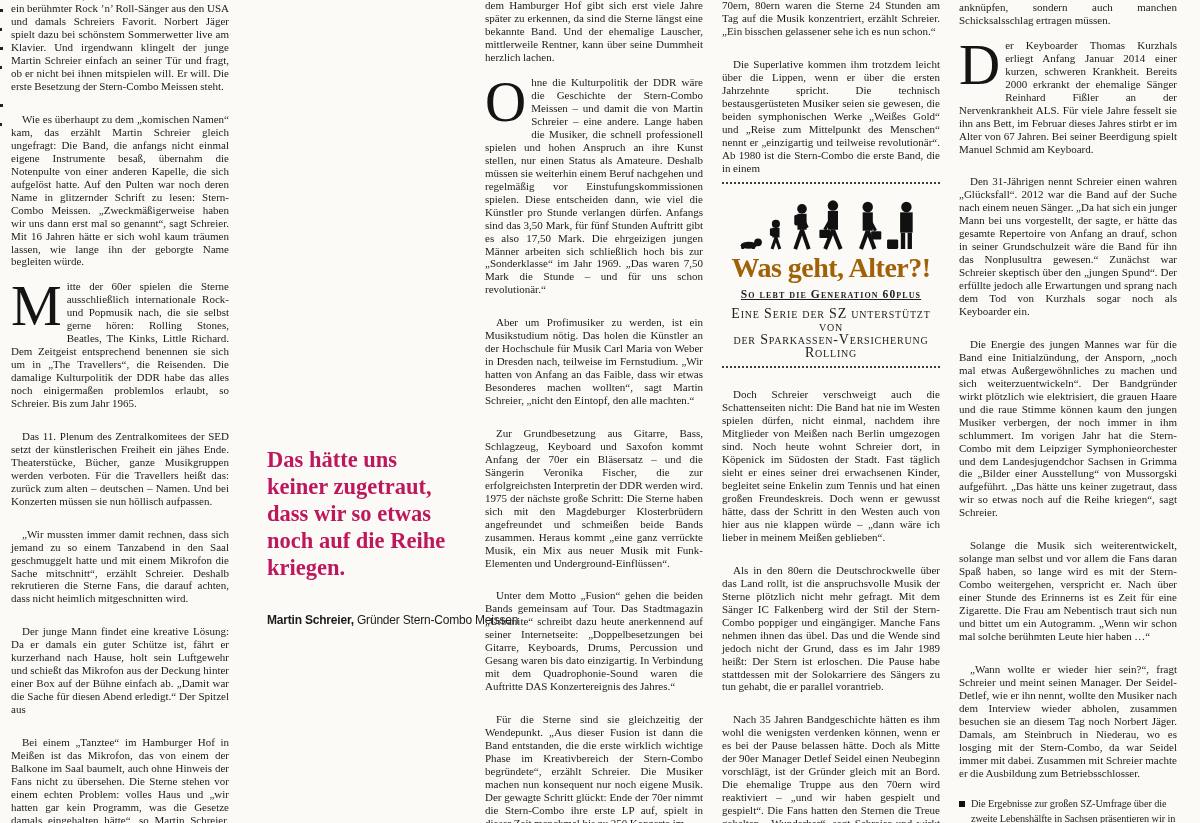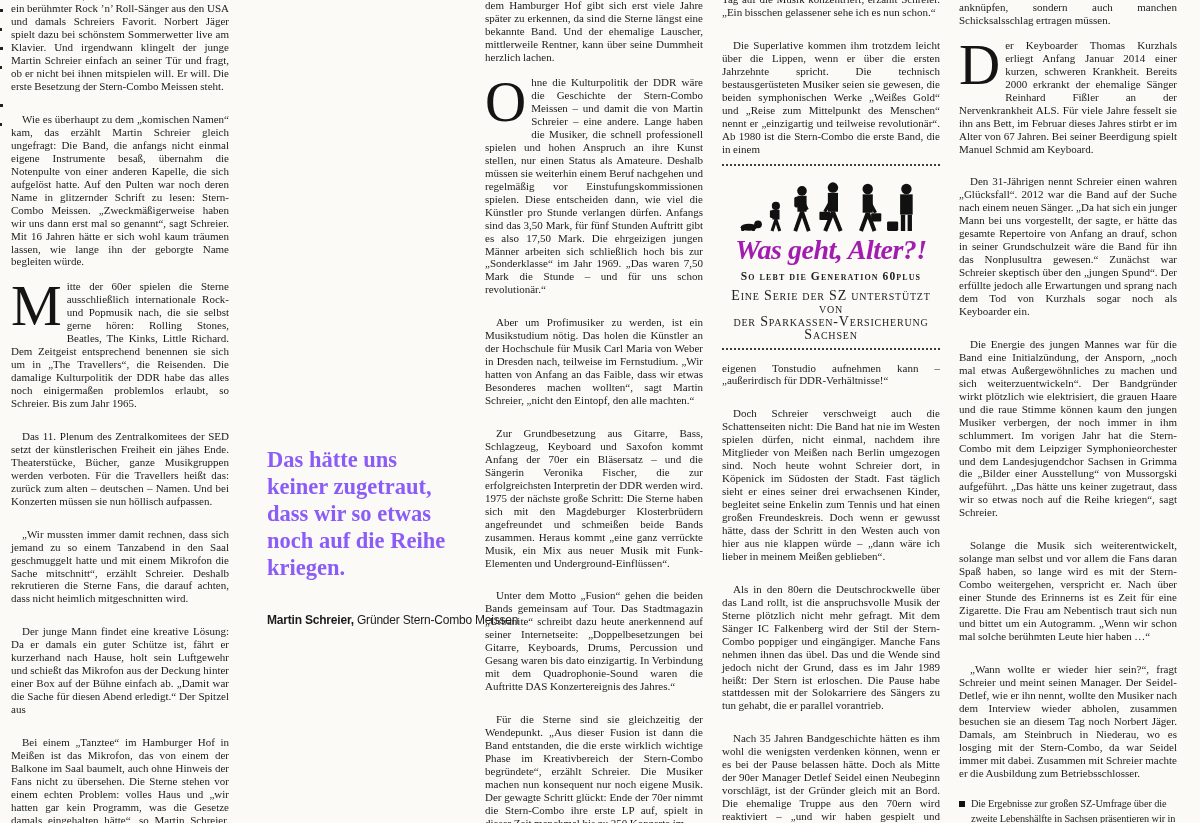--- a/index.html
+++ b/index.html
@@ -21,42 +21,42 @@
   .para.indent{text-indent:11px;margin-top:20px;}
   .para.spaced{margin-top:12px;}
   .dropcap{
     float:left;font-size:57px;line-height:50px;height:51px;
     padding:1px 5px 0 0;font-weight:400;color:#141414;
   }
   
   .quote{
     margin-top:243px;margin-left:19px;width:186px;
     font-size:22.5px;line-height:27px;font-weight:600;
-    color:#8b5cf6;text-align:left;
+    color:#be185d;text-align:left;
   }
   .quote-attr{
     margin-top:32px;margin-left:19px;
     font-family:"Liberation Sans", sans-serif;
     font-size:12px;letter-spacing:-0.2px;color:#1b1b1b;white-space:nowrap;
   }
   .attr-name{font-weight:700;}
   
   .series-box{
     margin:8px 0 12px 0;padding:7px 0 7px 0;
     border-top:2px dotted #3c3c3c;border-bottom:2px dotted #3c3c3c;
     text-align:center;
   }
   .box-art{display:block;margin:2px auto 1px auto;}
   .box-title{
-    font-size:28px;font-weight:700;font-style:italic;
-    letter-spacing:-0.5px;color:#a21caf;margin:1px 0 4px 0;
+    font-size:28px;font-weight:700;
+    letter-spacing:-0.5px;color:#a16207;margin:1px 0 4px 0;
   }
   .box-subtitle{
     font-variant:small-caps;font-weight:700;font-size:11.5px;
-    letter-spacing:1.1px;margin:0 0 7px 0;color:#1d1d1d;
+    letter-spacing:1.1px;margin:0 0 7px 0;color:#1d1d1d;text-decoration:underline;
   }
   .box-note{
     font-variant:small-caps;font-weight:400;font-size:14px;
     letter-spacing:0.8px;line-height:13px;color:#222;
   }
   
   .footnote{
     margin-top:18px;display:flex;gap:6px;
     font-family:Liberation Serif, serif;
     font-size:10.3px;line-height:14.5px;letter-spacing:-0.1px;color:#1f1f1f;
@@ -156,25 +156,24 @@
           <circle cx="178" cy="14.5" r="5.4" stroke="none"></circle>
           <path d="M178 20 L178 41" stroke-width="13" fill="none"></path>
           <path d="M174.5 41 L174.5 58 M181.5 41 L181.5 58" stroke-width="4.5" fill="none"></path>
           <rect x="158" y="48" width="11.5" height="10" rx="1.5" stroke="none"></rect>
         </g>
       </svg>
       <div class="box-title">Was geht, Alter?!</div>
       <div class="box-subtitle">So lebt die Generation 60plus</div>
       <div class="box-note">
         <div>Eine Serie der SZ unterstützt von</div>
-        <div>der Sparkassen-Versicherung Sachsen</div>
+        <div>der Sparkassen-Versicherung Rolling</div>
       </div>
     </div>
 
-    <p class="para">eigenen Tonstudio aufnehmen kann – „außerirdisch für DDR-Verhältnisse!“</p>
     <p class="para indent">Doch Schreier verschweigt auch die Schattenseiten nicht: Die Band hat nie im Westen spielen dürfen, nicht einmal, nachdem ihre Mitglieder von Meißen nach Berlin umgezogen sind. Noch heute wohnt Schreier dort, in Köpenick im Südosten der Stadt. Fast täglich sieht er eines seiner drei erwachsenen Kinder, begleitet seine Enkelin zum Tennis und hat einen großen Freundeskreis. Doch wenn er gewusst hätte, dass der Schritt in den Westen auch von hier aus nie klappen würde – „dann wäre ich lieber in meinem Meißen geblieben“.</p>
     <p class="para indent">Als in den 80ern die Deutschrockwelle über das Land rollt, ist die anspruchsvolle Musik der Sterne plötzlich nicht mehr gefragt. Mit dem Sänger IC Falkenberg wird der Stil der Stern-Combo poppiger und eingängiger. Manche Fans nehmen ihnen das übel. Das und die Wende sind jedoch nicht der Grund, dass es im Jahr 1989 heißt: Der Stern ist erloschen. Die Pause habe stattdessen mit der Solokarriere des Sängers zu tun gehabt, die er parallel vorantrieb.</p>
     <p class="para indent">Nach 35 Jahren Bandgeschichte hätten es ihm wohl die wenigsten verdenken können, wenn er es bei der Pause belassen hätte. Doch als Mitte der 90er Manager Detlef Seidel einen Neubeginn vorschlägt, ist der Gründer gleich mit an Bord. Die ehemalige Truppe aus den 70ern wird reaktiviert – „und wir haben gespielt und gespielt“. Die Fans hatten den Sternen die Treue gehalten. „Wunderbar“, sagt Schreier und wirkt aufrichtig bewegt. Doch die Band wird in</p>
   </div>
 
   <div class="col">
     <p class="para">den nächsten 40 Jahren nicht nur an alte Erfolge anknüpfen, sondern auch manchen Schicksalsschlag ertragen müssen.</p>
     <p class="para spaced"><span class="dropcap">D</span><span>er Keyboarder Thomas Kurzhals erliegt Anfang Januar 2014 einer kurzen, schweren Krankheit. Bereits 2000 erkrankt der ehemalige Sänger Reinhard Fißler an der Nervenkrankheit ALS. Für viele Jahre fesselt sie ihn ans Bett, im Februar dieses Jahres stirbt er im Alter von 67 Jahren. Bei seiner Beerdigung spielt Manuel Schmid am Keyboard.</span></p>
     <p class="para indent">Den 31-Jährigen nennt Schreier einen wahren „Glücksfall“. 2012 war die Band auf der Suche nach einem neuen Sänger. „Da hat sich ein junger Mann bei uns vorgestellt, der sagte, er hätte das gesamte Repertoire von Anfang an drauf, schon in seiner Grundschulzeit wäre die Band für ihn das Nonplusultra gewesen.“ Zunächst war Schreier skeptisch über den „jungen Spund“. Der erfüllte jedoch alle Erwartungen und sprang nach dem Tod von Kurzhals sogar noch als Keyboarder ein.</p>
     <p class="para indent">Die Energie des jungen Mannes war für die Band eine Initialzündung, der Ansporn, „noch mal etwas Außergewöhnliches zu machen und sich weiterzuentwickeln“. Der Bandgründer wirkt plötzlich wie elektrisiert, die grauen Haare und die raue Stimme können kaum den jungen Musiker verbergen, der noch immer in ihm schlummert. Im vorigen Jahr hat die Stern-Combo mit dem Leipziger Symphonieorchester und dem Landesjugendchor Sachsen in Grimma die „Bilder einer Ausstellung“ von Mussorgski aufgeführt. „Das hätte uns keiner zugetraut, dass wir so etwas noch auf die Reihe kriegen“, sagt Schreier.</p>

